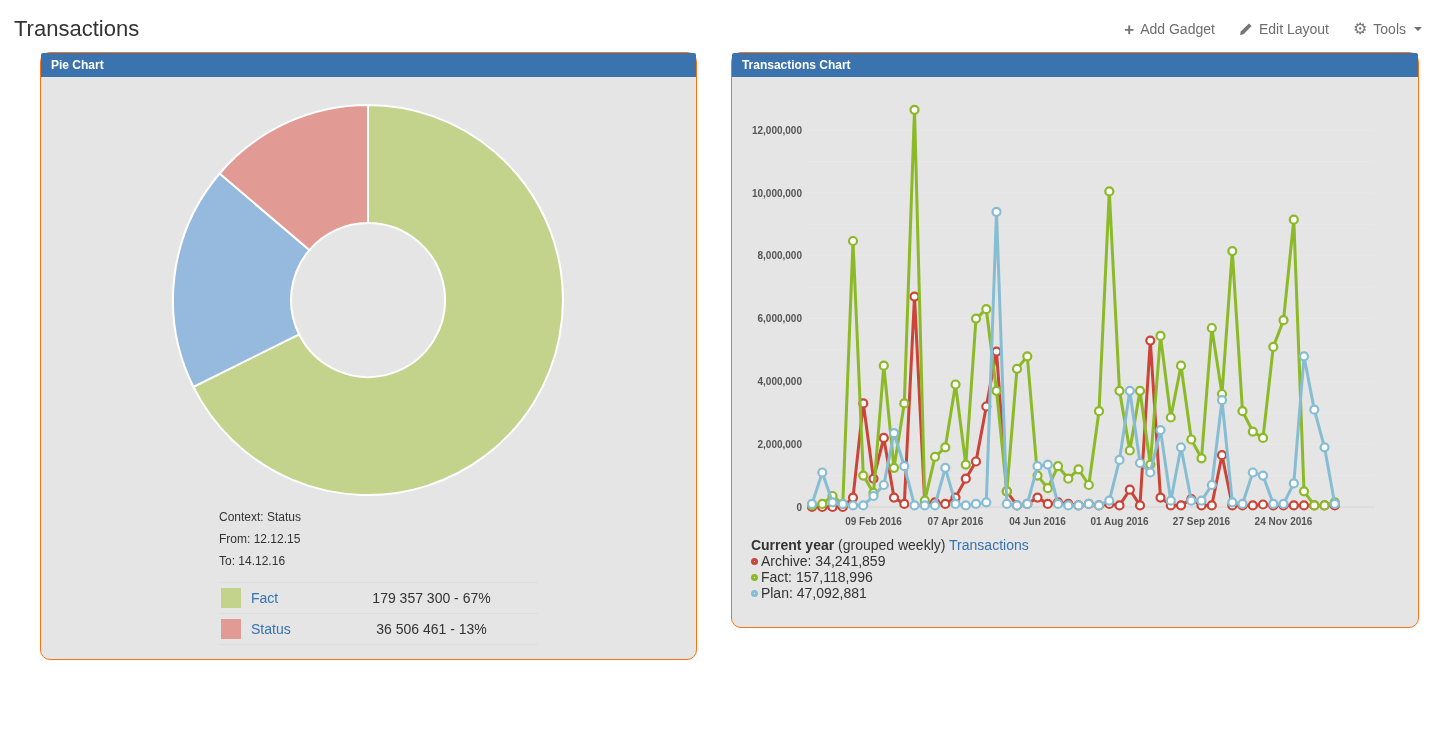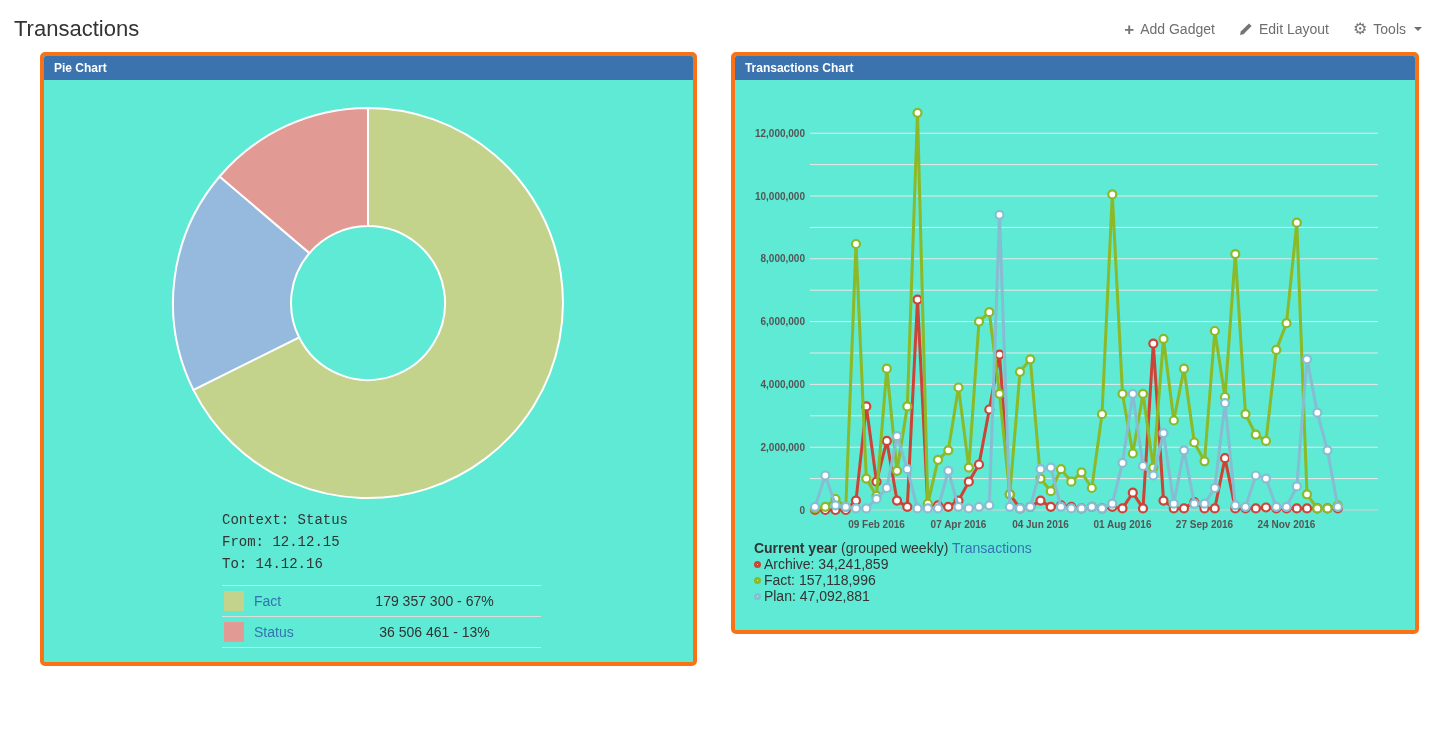--- a/index.html
+++ b/index.html
@@ -9,28 +9,28 @@
     padding: 16px 16px 10px 14px; }
   .page-title { font-size: 22px; font-weight: 400; color: #333; }
   .actions { display: flex; align-items: center; }
   .action-btn { display: inline-flex; align-items: center; gap: 6px; margin-left: 24px;
     color: #6e6e6e; font-size: 14px; text-decoration: none; cursor: pointer; }
   .plus-glyph { font-size: 17px; font-weight: bold; line-height: 1; color: #757575; }
   .gear-glyph { font-size: 16px; line-height: 1; color: #757575; }
   .caret { width: 0; height: 0; border-left: 4px solid transparent; border-right: 4px solid transparent;
     border-top: 4px solid #6e6e6e; margin-left: 2px; }
   .dashboard { display: flex; gap: 34px; padding: 0 19px 0 40px; align-items: flex-start; }
-  .gadget { border: 4px solid #f97316; border-radius: 5px; background: #5eead4; }
+  .gadget { border: 1px solid #f97316; border-radius: 10px; background: #e5e5e5; }
   .gadget-pie  { width: 673px; }
   .gadget-line { width: 705px; }
   .gadget-header { background: #3b73af; color: #fff; font-size: 12px; font-weight: bold;
     height: 24px; line-height: 24px; padding: 0 10px; border-radius: 2px 2px 0 0; cursor: move; }
   
   #donut-svg { display: block; margin: 23px auto 0 auto; }
-  .pie-meta { margin: 6px 0 0 178px; font-size: 14px; color: #333; line-height: 22px; font-family: Liberation Mono, monospace; }
+  .pie-meta { margin: 6px 0 0 178px; font-size: 12px; color: #333; line-height: 22px; }
   .total-line { color: #3572b0; }
   .total-value { font-weight: bold; }
   .pie-table { margin: 10px 0 14px 178px; width: 319px; border-collapse: collapse; font-size: 14px; }
   .pie-table td { border-top: 1px solid #ddd; padding: 5px 2px; }
   .pie-table tr:last-child td { border-bottom: 1px solid #ddd; }
   .swatch-cell { width: 30px; }
   .swatch { display: block; width: 20px; height: 20px; }
   .pie-label { color: #3572b0; text-decoration: none; }
   .pie-value { text-align: center; color: #333; }
   

